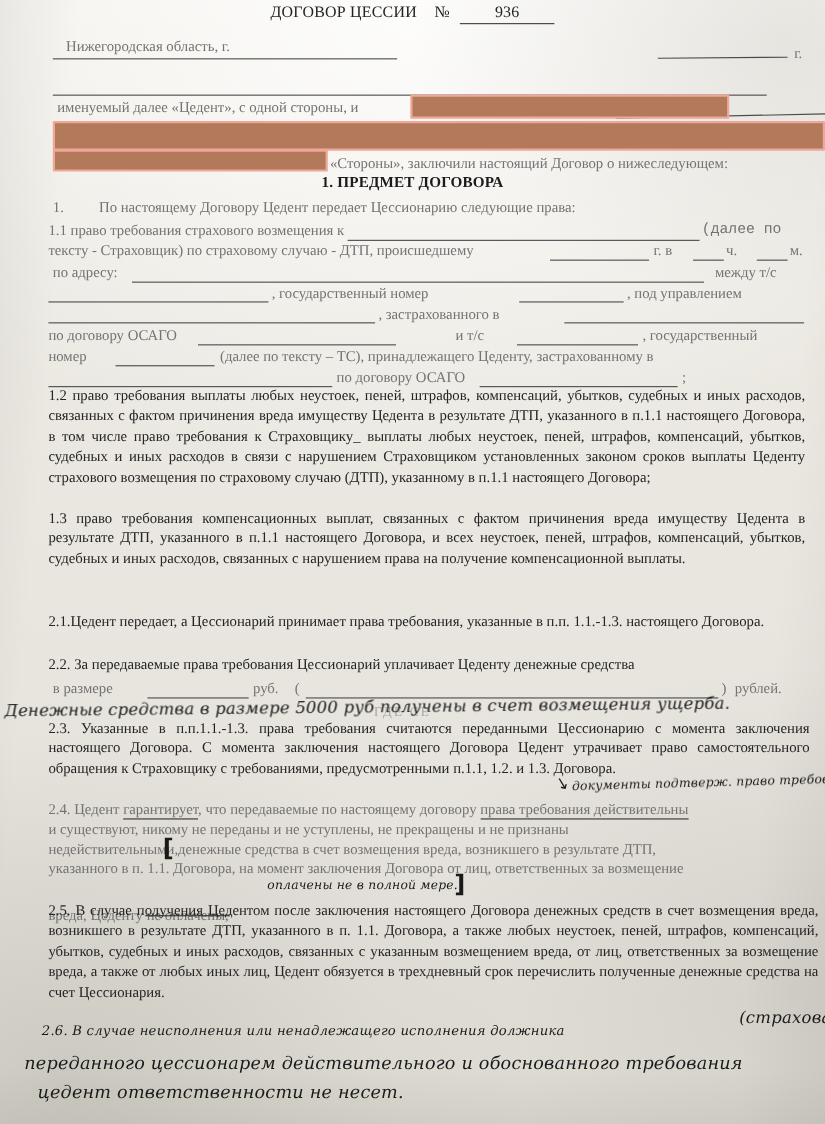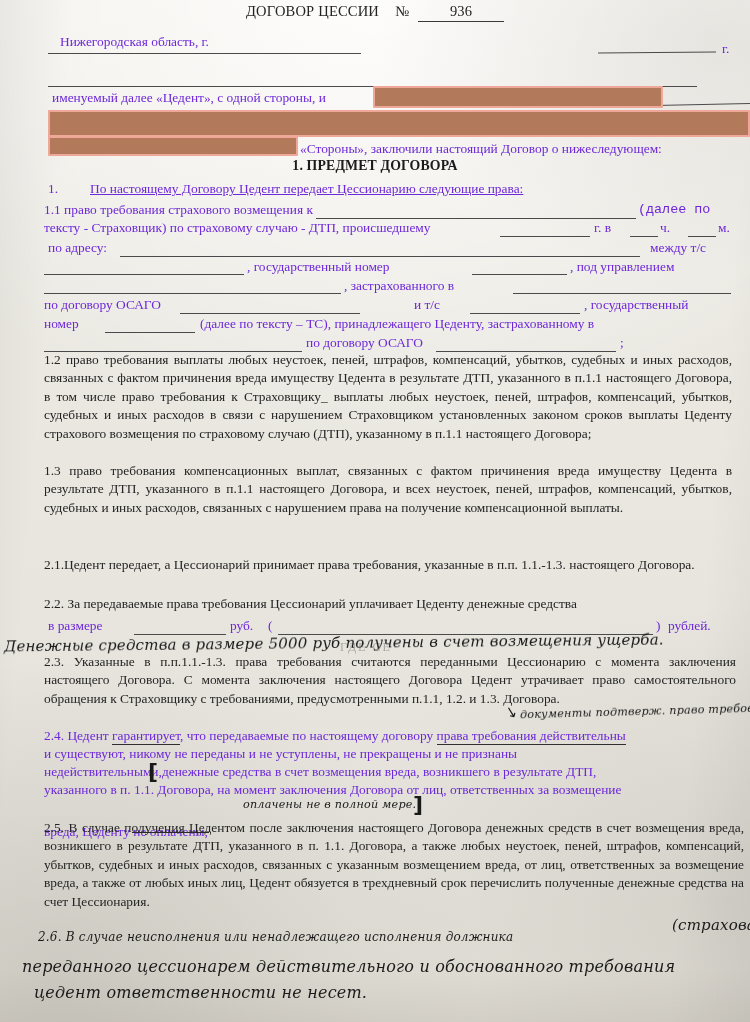--- a/index.html
+++ b/index.html
@@ -69,21 +69,21 @@
     border-bottom: 1.3px solid #3a3a3a;
     padding: 0 6px 1px;
     margin-left: 4px;
   }
 
   .line {
     position: absolute;
     font-size: 13.4px;
     line-height: 17px;
     white-space: nowrap;
-    color: #6d28d9;
+    color: #737373;
   }
   .blk {
     position: absolute;
     font-size: 13.4px;
     line-height: 18.4px;
     color: #242424;
     text-align: justify;
   }
   .heading {
     position: absolute;
@@ -188,21 +188,21 @@
 
     <div class="redact" style="left:373px; top:86px; width:290px; height:22px;"></div>
     <div class="redact" style="left:48px; top:110px; width:702px; height:27px;"></div>
     <div class="redact" style="left:48px; top:136px; width:250px; height:20px;"></div>
 
     <div class="line" style="left:300px; top:140px;">«Стороны», заключили настоящий Договор о нижеследующем:</div>
 
     <div class="heading" style="top:158px;">1. ПРЕДМЕТ ДОГОВОРА</div>
 
     <div class="line" style="left:48px; top:180px;">1.</div>
-    <div class="line" style="left:90px; top:180px;text-decoration:underline;">По настоящему Договору Цедент передает Цессионарию следующие права:</div>
+    <div class="line" style="left:90px; top:180px;">По настоящему Договору Цедент передает Цессионарию следующие права:</div>
 
     <div class="line" style="left:44px; top:201px;">1.1 право требования страхового возмещения к</div>
     <div class="rule" style="left:316px; top:218px; width:320px;"></div>
     <div class="line" style="left:638px; top:201px;font-family:Liberation Mono, monospace;">(далее по</div>
 
     <div class="line" style="left:44px; top:219px;">тексту - Страховщик) по страховому случаю - ДТП, происшедшему</div>
     <div class="rule" style="left:500px; top:236px; width:90px;"></div>
     <div class="line" style="left:594px; top:219px;">г. в</div>
     <div class="rule" style="left:630px; top:236px; width:28px;"></div>
     <div class="line" style="left:660px; top:219px;">ч.</div>

